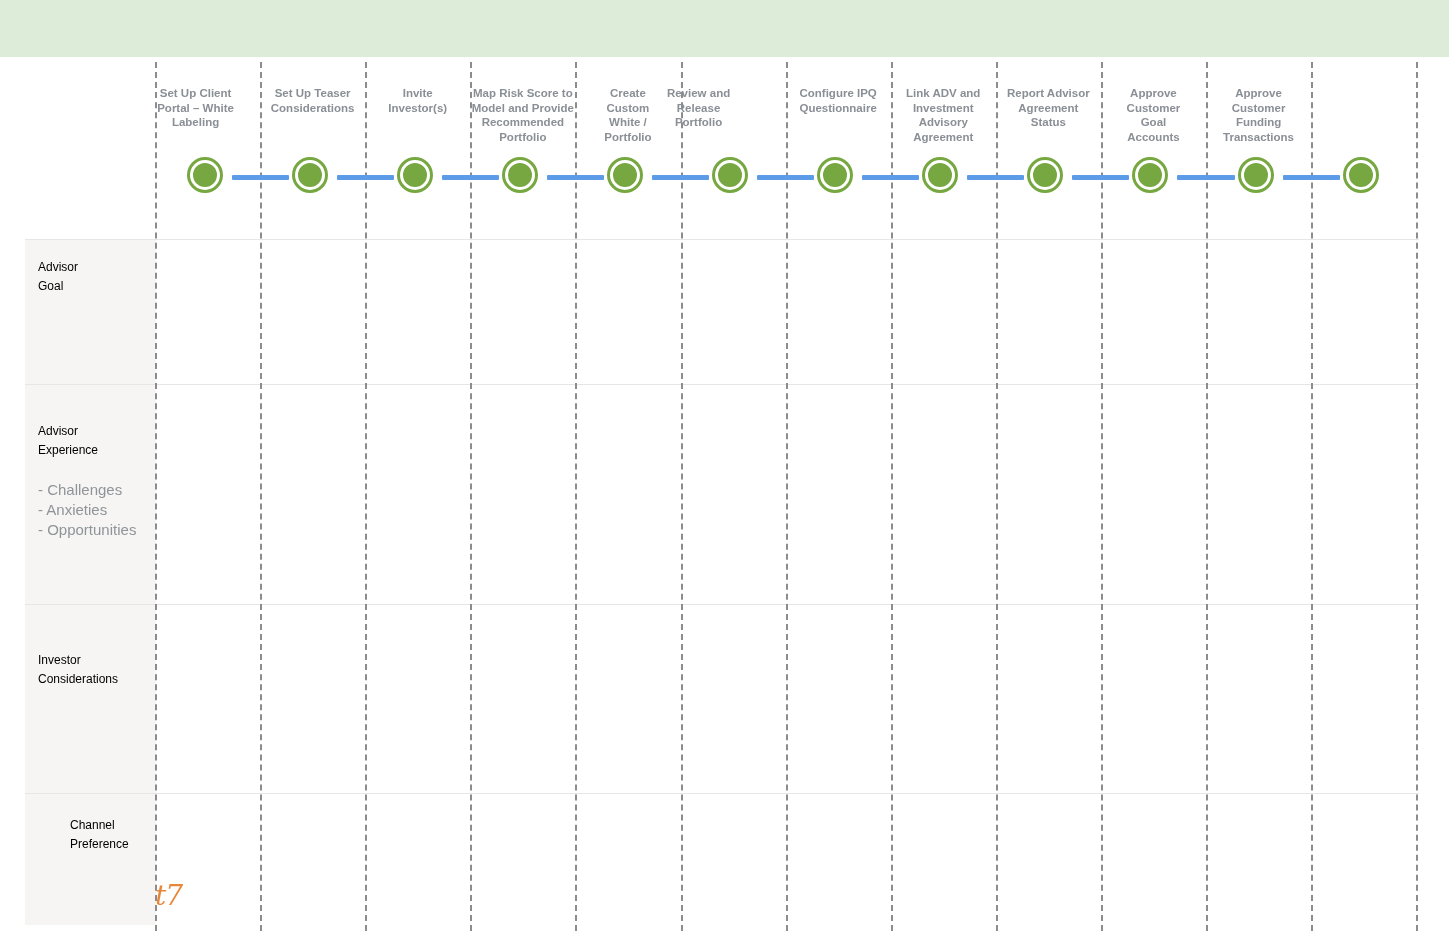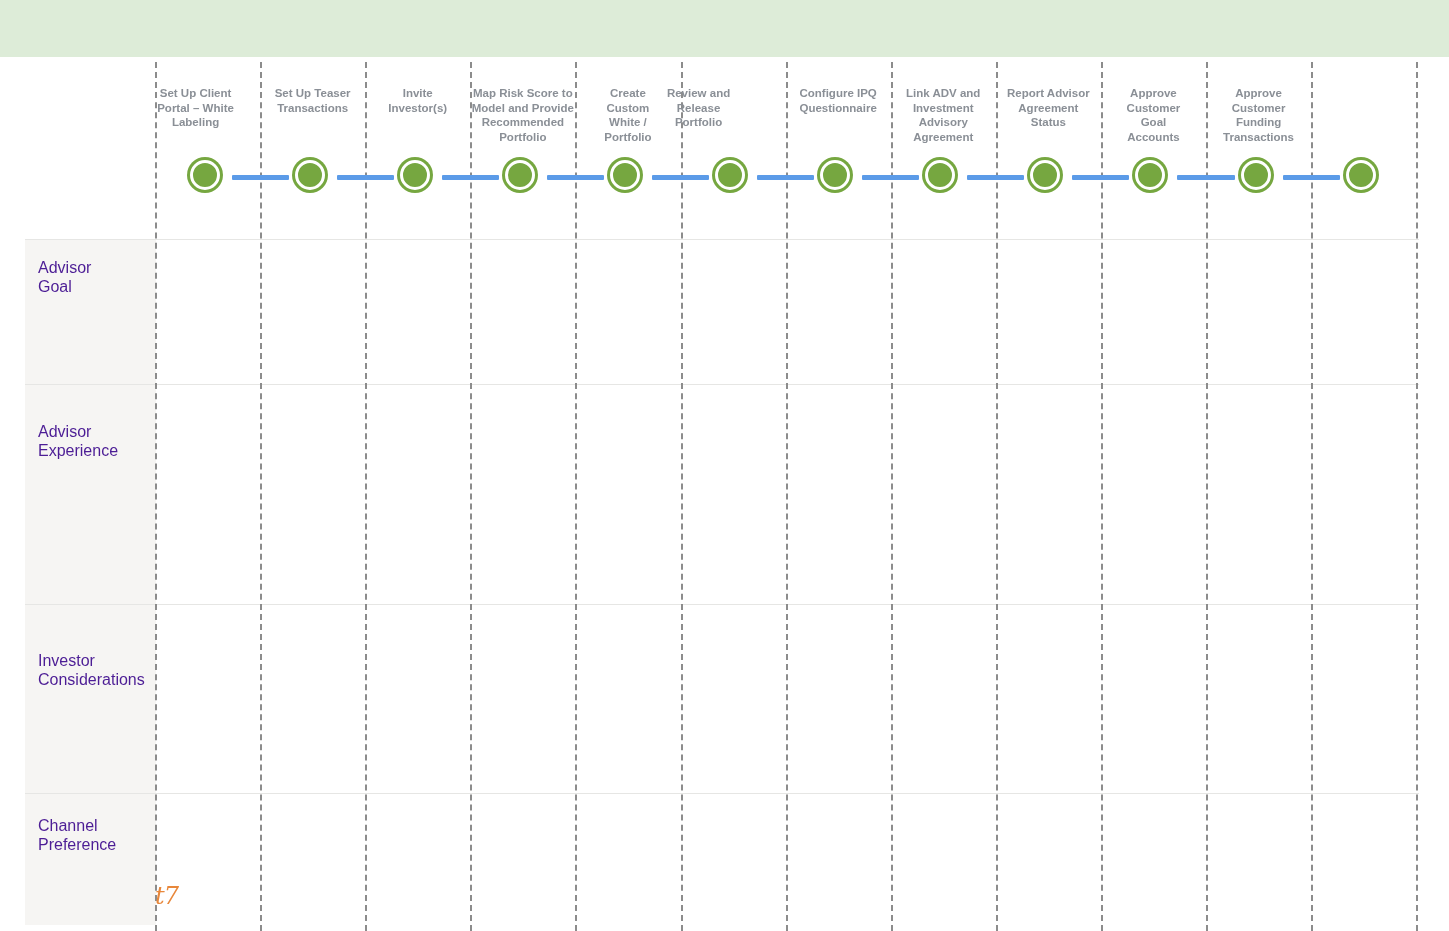--- a/index.html
+++ b/index.html
@@ -23,22 +23,22 @@
   }
 
   
   .row-side {
     position: absolute; left: 25px;
     width: 131px;
     background: #f6f5f3;
   }
   .row-side .side-label {
     position: absolute; left: 13px;
-    color: #4c1d95;
-    font-size: 16px;
+    color: #000000;
+    font-size: 12px;
     line-height: 19px;
     font-weight: 400;
     white-space: pre-line;
   }
   .row-side .side-sub {
     position: absolute; left: 13px;
     color: #8f9499;
     font-size: 15px;
     line-height: 20px;
     font-weight: 400;
@@ -90,21 +90,21 @@
     border-radius: 1px;
   }
 
   
   #t7-logo {
     position: absolute;
     left: 155px; top: 877px;
     color: #e8873a;
     font-family: "DejaVu Serif", serif;
     font-style: italic;
-    font-size: 24px;
+    font-size: 28px;
     line-height: 38px;
     letter-spacing: -1px;
     font-weight: 400;
   }
 </style>
 </head>
 <body>
 
 <div id="stage">
 
@@ -113,27 +113,30 @@
   </div>
 
   <div id="sidebar-rows">
       <div class="row-side" style="top: 240px; height: 144px;">
         <div class="side-label" style="top: 18px;">Advisor
 Goal</div>
       </div>
       <div class="row-side" style="top: 385px; height: 219px;">
         <div class="side-label" style="top: 37px;">Advisor
 Experience</div>
+        <div class="side-sub" style="top: 95px;">- Challenges
+- Anxieties
+- Opportunities</div>
       </div>
       <div class="row-side" style="top: 605px; height: 188px;">
         <div class="side-label" style="top: 46px;">Investor
 Considerations</div>
       </div>
       <div class="row-side" style="top: 794px; height: 131px;">
-        <div class="side-label" style="top: 22px;">Channel
+        <div class="side-label" style="top: 22px; margin-left: 32px;">Channel
 Preference</div>
       </div>
     </div>
   <div id="row-rules">
       <div class="row-rule" style="top: 239px;"></div>
       <div class="row-rule" style="top: 384px;"></div>
       <div class="row-rule" style="top: 604px;"></div>
       <div class="row-rule" style="top: 793px;"></div>
     </div>
   <div id="col-dashes">
@@ -149,21 +152,21 @@
       <div class="col-dash" style="left: 1100.9px;"></div>
       <div class="col-dash" style="left: 1206px;"></div>
       <div class="col-dash" style="left: 1311.1px;"></div>
       <div class="col-dash" style="left: 1416.2px;"></div>
     </div>
   <div id="col-heads">
       <div class="col-head" style="left: 143px; width: 105.1px;">Set Up Client
 Portal – White
 Labeling</div>
       <div class="col-head" style="left: 260.1px; width: 105.1px;">Set Up Teaser
-Transactions</div>
+Considerations</div>
       <div class="col-head" style="left: 365.2px; width: 105.1px;">Invite
 Investor(s)</div>
       <div class="col-head" style="left: 470.3px; width: 105.1px;">Map Risk Score to
 Model and Provide
 Recommended
 Portfolio</div>
       <div class="col-head" style="left: 575.4px; width: 105.1px;">Create
 Custom
 White /
 Portfolio</div>

